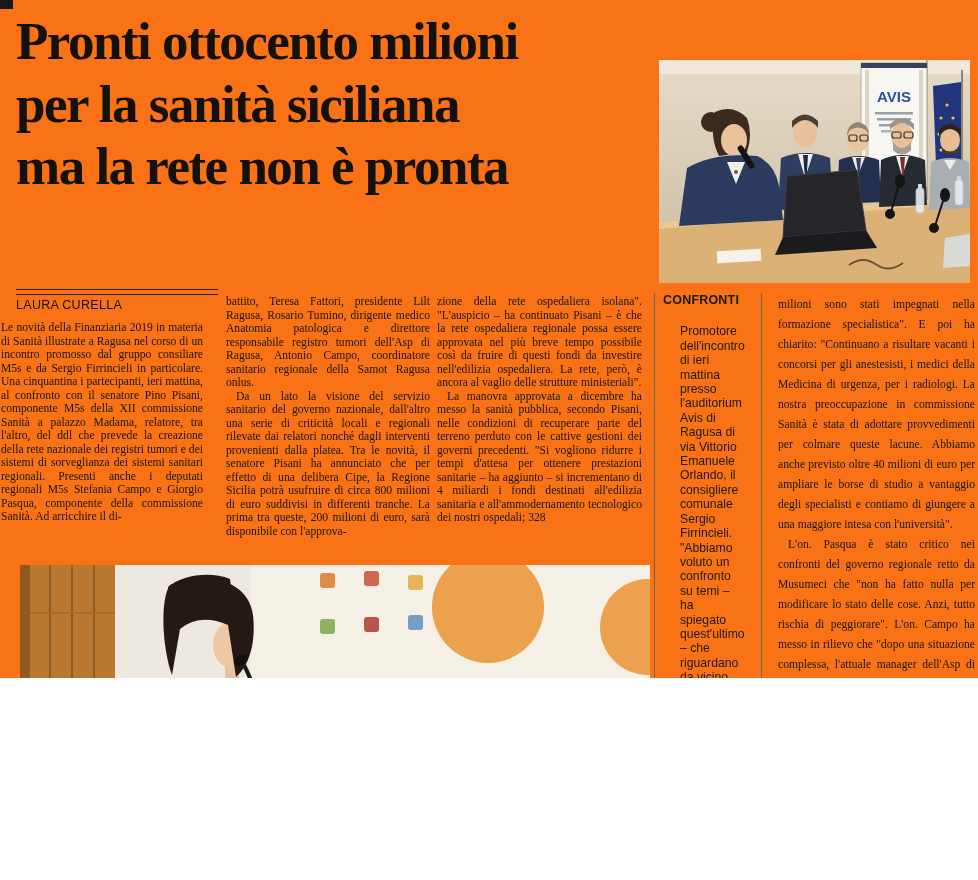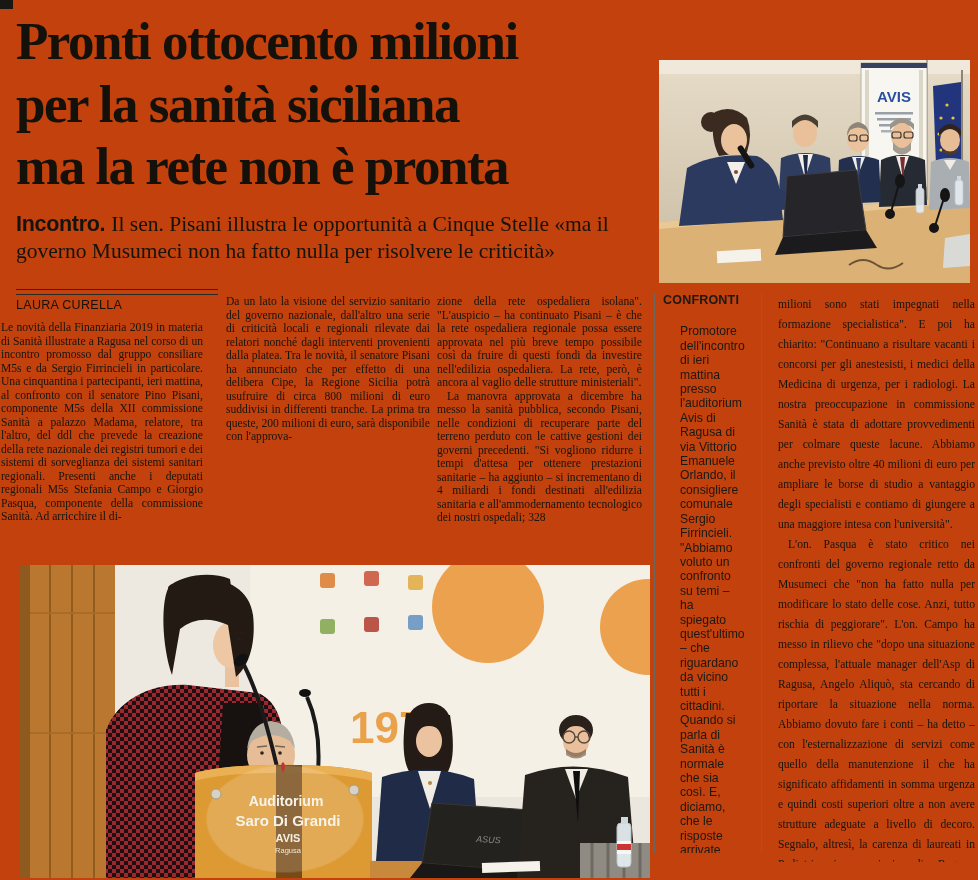--- a/index.html
+++ b/index.html
@@ -1,18 +1,18 @@
 <!DOCTYPE html>
 <html lang="it"><head>
 <meta charset="utf-8">
 <style>
   html,body{margin:0;padding:0;background:#ffffff;}
   .page{
-    position:relative;width:978px;height:880px;overflow:hidden;
-    background:#c2410c;color:#17150f;
+    position:relative;width:978px;height:678px;overflow:hidden;
+    background:#f97316;color:#17150f;
     font-family:"Liberation Serif", serif;
   }
   .corner-mark{position:absolute;left:0;top:0;width:13px;height:9px;background:#191713;}
   .headline{
     position:absolute;left:16px;top:10px;width:660px;margin:0;
     font-size:53px;line-height:1.18;font-weight:700;letter-spacing:-1.5px;
     white-space:pre-line;color:#131109;
   }
   .kicker{
     position:absolute;left:16px;top:211px;width:655px;margin:0;
@@ -56,21 +56,20 @@
 <body>
 
 <div class="page">
 
   <div class="corner-mark"></div>
 
   <h1 class="headline">Pronti ottocento milioni
 per la sanità siciliana
 ma la rete non è pronta</h1>
 
-  <p class="kicker"><span class="kicker-label">Incontro.</span><span>Il sen. Pisani illustra le opportunità a Cinque Stelle «ma il governo Musumeci non ha fatto nulla per risolvere le criticità»</span></p>
 
   <figure class="photo-top">
     <svg viewBox="0 0 311 223">
       <defs>
         <linearGradient id="wallg" x1="0" y1="0" x2="0" y2="1">
           <stop offset="0" stop-color="#e6dcc8"></stop>
             <stop offset="1" stop-color="#c9bba2"></stop>
         </linearGradient>
       </defs>
       <rect width="311" height="223" fill="url(#wallg)"></rect>
@@ -189,20 +188,21 @@
     </svg>
   </figure>
 
   <div class="byline-rule"></div>
   <div class="byline">LAURA CURELLA</div>
 
   <div class="col col1">
     <p>Le novità della Finanziaria 2019 in materia di Sanità illustrate a Ragusa nel corso di un incontro promosso dal gruppo consiliare M5s e da Sergio Firrincieli in particolare. Una cinquantina i partecipanti, ieri mattina, al confronto con il senatore Pino Pisani, componente M5s della XII commissione Sanità a palazzo Madama, relatore, tra l'altro, del ddl che prevede la creazione della rete nazionale dei registri tumori e dei sistemi di sorveglianza dei sistemi sanitari regionali. Presenti anche i deputati regionali M5s Stefania Campo e Giorgio Pasqua, componente della commissione Sanità. Ad arricchire il di-</p>
   </div>
   <div class="col col2">
+    <p>battito, Teresa Fattori, presidente Lilt Ragusa, Rosario Tumino, dirigente medico Anatomia patologica e direttore responsabile registro tumori dell'Asp di Ragusa, Antonio Campo, coordinatore sanitario regionale della Samot Ragusa onlus.</p>
     <p>Da un lato la visione del servizio sanitario del governo nazionale, dall'altro una serie di criticità locali e regionali rilevate dai relatori nonché dagli interventi provenienti dalla platea. Tra le novità, il senatore Pisani ha annunciato che per effetto di una delibera Cipe, la Regione Sicilia potrà usufruire di circa 800 milioni di euro suddivisi in differenti tranche. La prima tra queste, 200 milioni di euro, sarà disponibile con l'approva-</p>
   </div>
   <div class="col col3">
     <p>zione della rete ospedaliera isolana". "L'auspicio – ha continuato Pisani – è che la rete ospedaliera regionale possa essere approvata nel più breve tempo possibile così da fruire di questi fondi da investire nell'edilizia ospedaliera. La rete, però, è ancora al vaglio delle strutture ministeriali".</p>
     <p>La manovra approvata a dicembre ha messo la sanità pubblica, secondo Pisani, nelle condizioni di recuperare parte del terreno perduto con le cattive gestioni dei governi precedenti. "Si vogliono ridurre i tempi d'attesa per ottenere prestazioni sanitarie – ha aggiunto – si incrementano di 4 miliardi i fondi destinati all'edilizia sanitaria e all'ammodernamento tecnologico dei nostri ospedali; 328</p>
   </div>
 
   <div class="vrule vrule-left"></div>
   <div class="vrule vrule-right"></div>
   <aside class="confronti">

